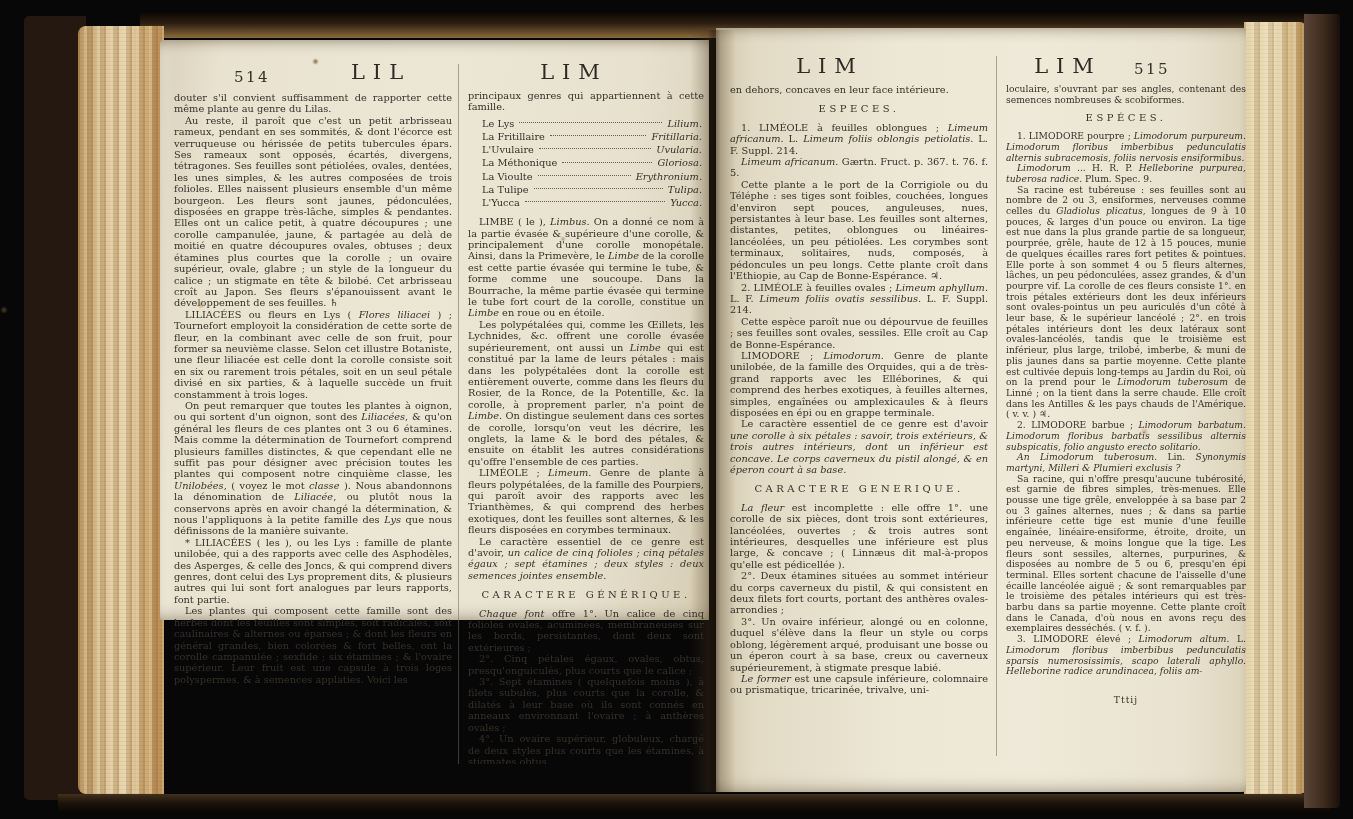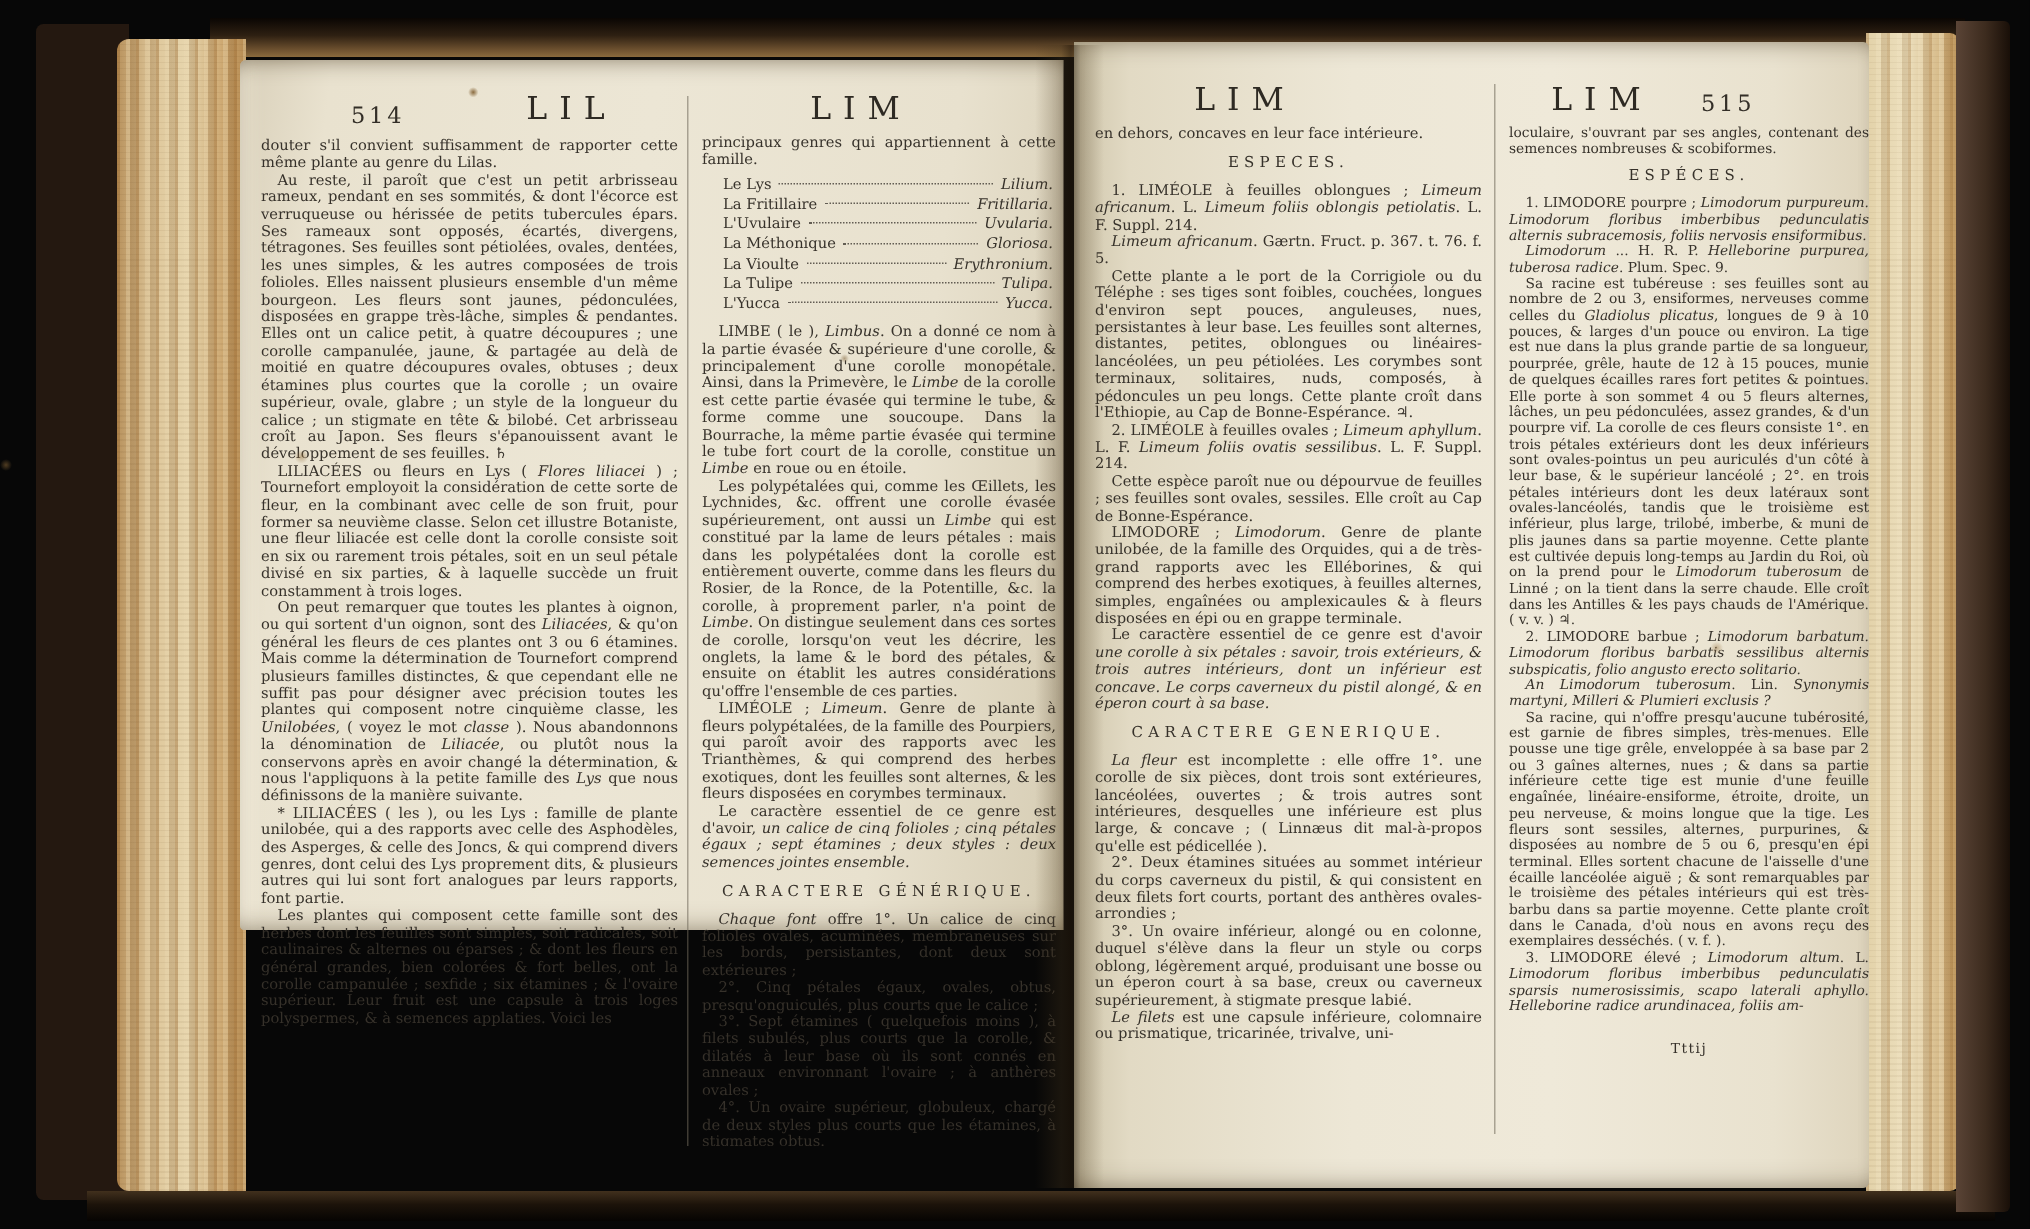--- a/index.html
+++ b/index.html
@@ -163,21 +163,21 @@
       <p class="para"><i>Limeum africanum</i>. Gærtn. Fruct. p. 367. t. 76. f. 5.</p>
       <p class="para">Cette plante a le port de la Corrigiole ou du Téléphe : ses tiges sont foibles, couchées, longues d'environ sept pouces, anguleuses, nues, persistantes à leur base. Les feuilles sont alternes, distantes, petites, oblongues ou linéaires-lancéolées, un peu pétiolées. Les corymbes sont terminaux, solitaires, nuds, composés, à pédoncules un peu longs. Cette plante croît dans l'Ethiopie, au Cap de Bonne-Espérance. ♃.</p>
       <p class="para">2. LIMÉOLE à feuilles ovales ; <i>Limeum aphyllum</i>. L. F. <i>Limeum foliis ovatis sessilibus</i>. L. F. Suppl. 214.</p>
       <p class="para">Cette espèce paroît nue ou dépourvue de feuilles ; ses feuilles sont ovales, sessiles. Elle croît au Cap de Bonne-Espérance.</p>
       <p class="para">LIMODORE ; <i>Limodorum</i>. Genre de plante unilobée, de la famille des Orquides, qui a de très-grand rapports avec les Elléborines, &amp; qui comprend des herbes exotiques, à feuilles alternes, simples, engaînées ou amplexicaules &amp; à fleurs disposées en épi ou en grappe terminale.</p>
       <p class="para">Le caractère essentiel de ce genre est d'avoir <i>une corolle à six pétales : savoir, trois extérieurs, &amp; trois autres intérieurs, dont un inférieur est concave. Le corps caverneux du pistil alongé, &amp; en éperon court à sa base.</i></p>
       <div class="sec-head">CARACTERE GENERIQUE.</div>
       <p class="para"><i>La fleur</i> est incomplette : elle offre 1°. une corolle de six pièces, dont trois sont extérieures, lancéolées, ouvertes ; &amp; trois autres sont intérieures, desquelles une inférieure est plus large, &amp; concave ; ( Linnæus dit mal-à-propos qu'elle est pédicellée ).</p>
       <p class="para">2°. Deux étamines situées au sommet intérieur du corps caverneux du pistil, &amp; qui consistent en deux filets fort courts, portant des anthères ovales-arrondies ;</p>
       <p class="para">3°. Un ovaire inférieur, alongé ou en colonne, duquel s'élève dans la fleur un style ou corps oblong, légèrement arqué, produisant une bosse ou un éperon court à sa base, creux ou caverneux supérieurement, à stigmate presque labié.</p>
-      <p class="para"><i>Le filets</i> est une capsule inférieure, colomnaire ou prismatique, tricarinée, trivalve, uni-</p>
+      <p class="para"><i>Le former</i> est une capsule inférieure, colomnaire ou prismatique, tricarinée, trivalve, uni-</p>
     </div>
   <div class="col colR2">
       <p class="para cont">loculaire, s'ouvrant par ses angles, contenant des semences nombreuses &amp; scobiformes.</p>
       <div class="sec-head">ESPÉCES.</div>
       <p class="para">1. LIMODORE pourpre ; <i>Limodorum purpureum. Limodorum floribus imberbibus pedunculatis alternis subracemosis, foliis nervosis ensiformibus.</i></p>
       <p class="para"><i>Limodorum</i> ... H. R. P. <i>Helleborine purpurea, tuberosa radice</i>. Plum. Spec. 9.</p>
       <p class="para">Sa racine est tubéreuse : ses feuilles sont au nombre de 2 ou 3, ensiformes, nerveuses comme celles du <i>Gladiolus plicatus</i>, longues de 9 à 10 pouces, &amp; larges d'un pouce ou environ. La tige est nue dans la plus grande partie de sa longueur, pourprée, grêle, haute de 12 à 15 pouces, munie de quelques écailles rares fort petites &amp; pointues. Elle porte à son sommet 4 ou 5 fleurs alternes, lâches, un peu pédonculées, assez grandes, &amp; d'un pourpre vif. La corolle de ces fleurs consiste 1°. en trois pétales extérieurs dont les deux inférieurs sont ovales-pointus un peu auriculés d'un côté à leur base, &amp; le supérieur lancéolé ; 2°. en trois pétales intérieurs dont les deux latéraux sont ovales-lancéolés, tandis que le troisième est inférieur, plus large, trilobé, imberbe, &amp; muni de plis jaunes dans sa partie moyenne. Cette plante est cultivée depuis long-temps au Jardin du Roi, où on la prend pour le <i>Limodorum tuberosum</i> de Linné ; on la tient dans la serre chaude. Elle croît dans les Antilles &amp; les pays chauds de l'Amérique. ( v. v. ) ♃.</p>
       <p class="para">2. LIMODORE barbue ; <i>Limodorum barbatum. Limodorum floribus barbatis sessilibus alternis subspicatis, folio angusto erecto solitario.</i></p>
       <p class="para"><i>An Limodorum tuberosum</i>. Lin. <i>Synonymis martyni, Milleri &amp; Plumieri exclusis ?</i></p>
       <p class="para">Sa racine, qui n'offre presqu'aucune tubérosité, est garnie de fibres simples, très-menues. Elle pousse une tige grêle, enveloppée à sa base par 2 ou 3 gaînes alternes, nues ; &amp; dans sa partie inférieure cette tige est munie d'une feuille engaînée, linéaire-ensiforme, étroite, droite, un peu nerveuse, &amp; moins longue que la tige. Les fleurs sont sessiles, alternes, purpurines, &amp; disposées au nombre de 5 ou 6, presqu'en épi terminal. Elles sortent chacune de l'aisselle d'une écaille lancéolée aiguë ; &amp; sont remarquables par le troisième des pétales intérieurs qui est très-barbu dans sa partie moyenne. Cette plante croît dans le Canada, d'où nous en avons reçu des exemplaires desséchés. ( v. f. ).</p>

